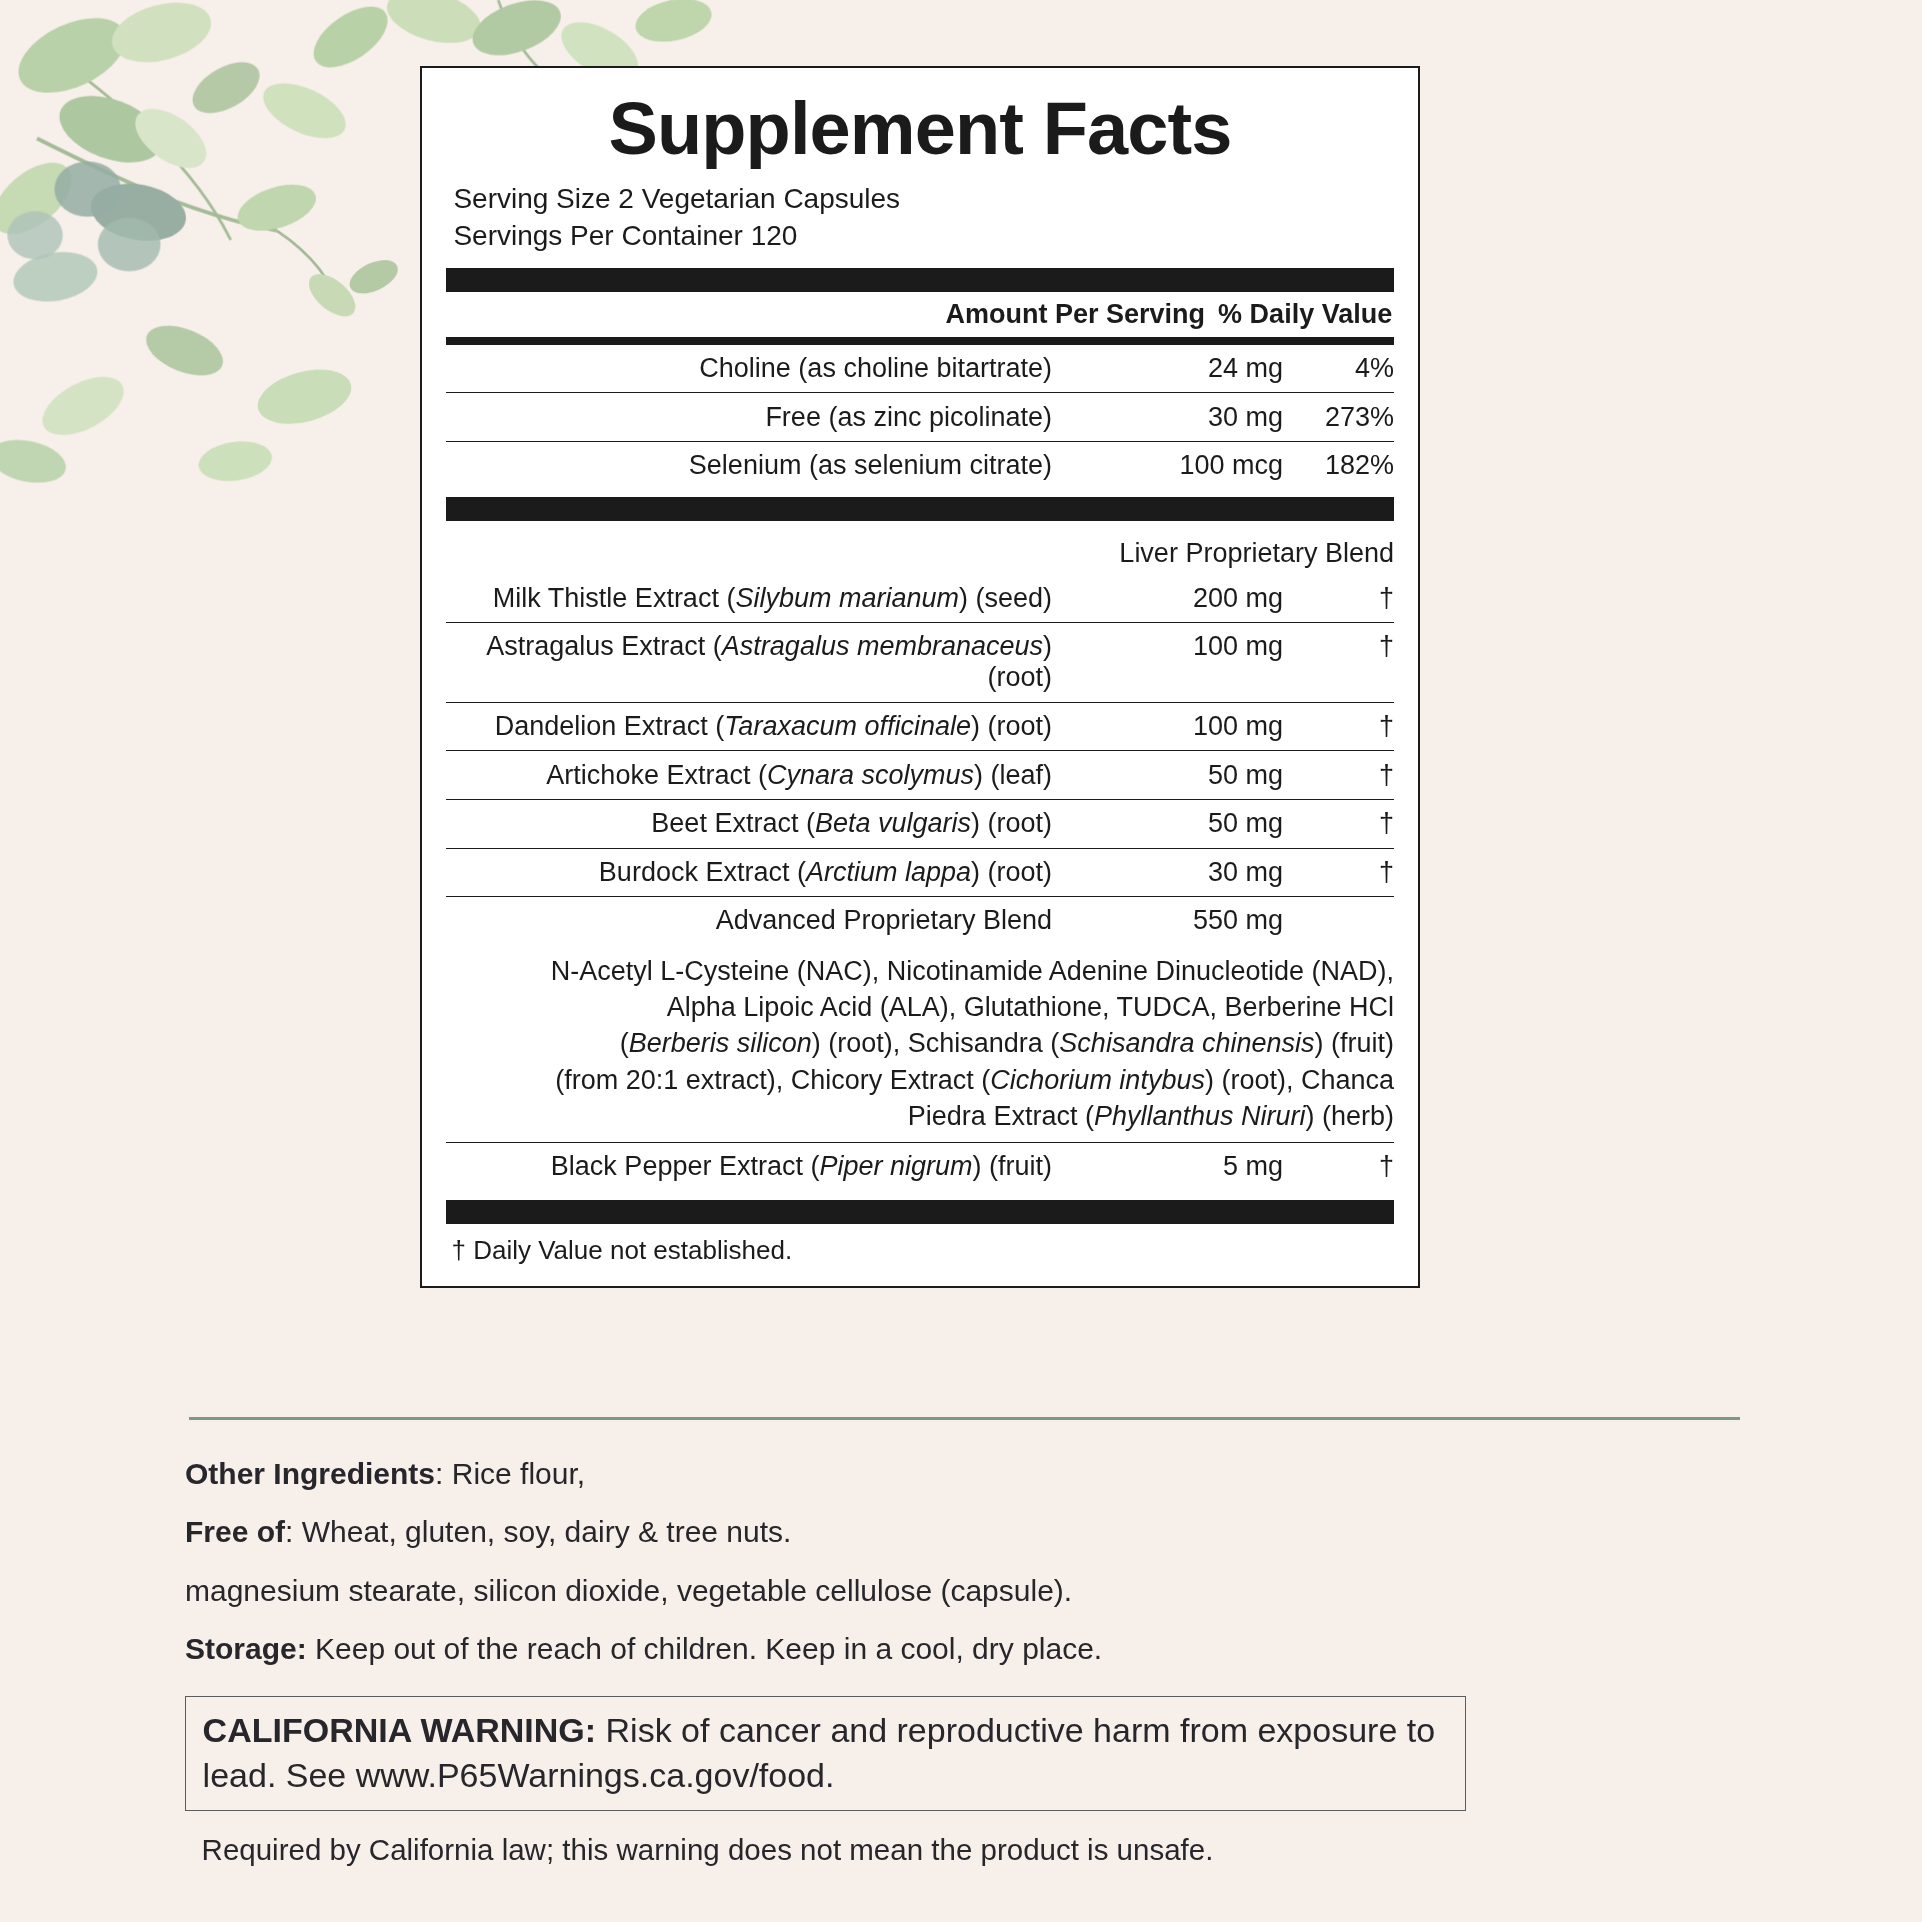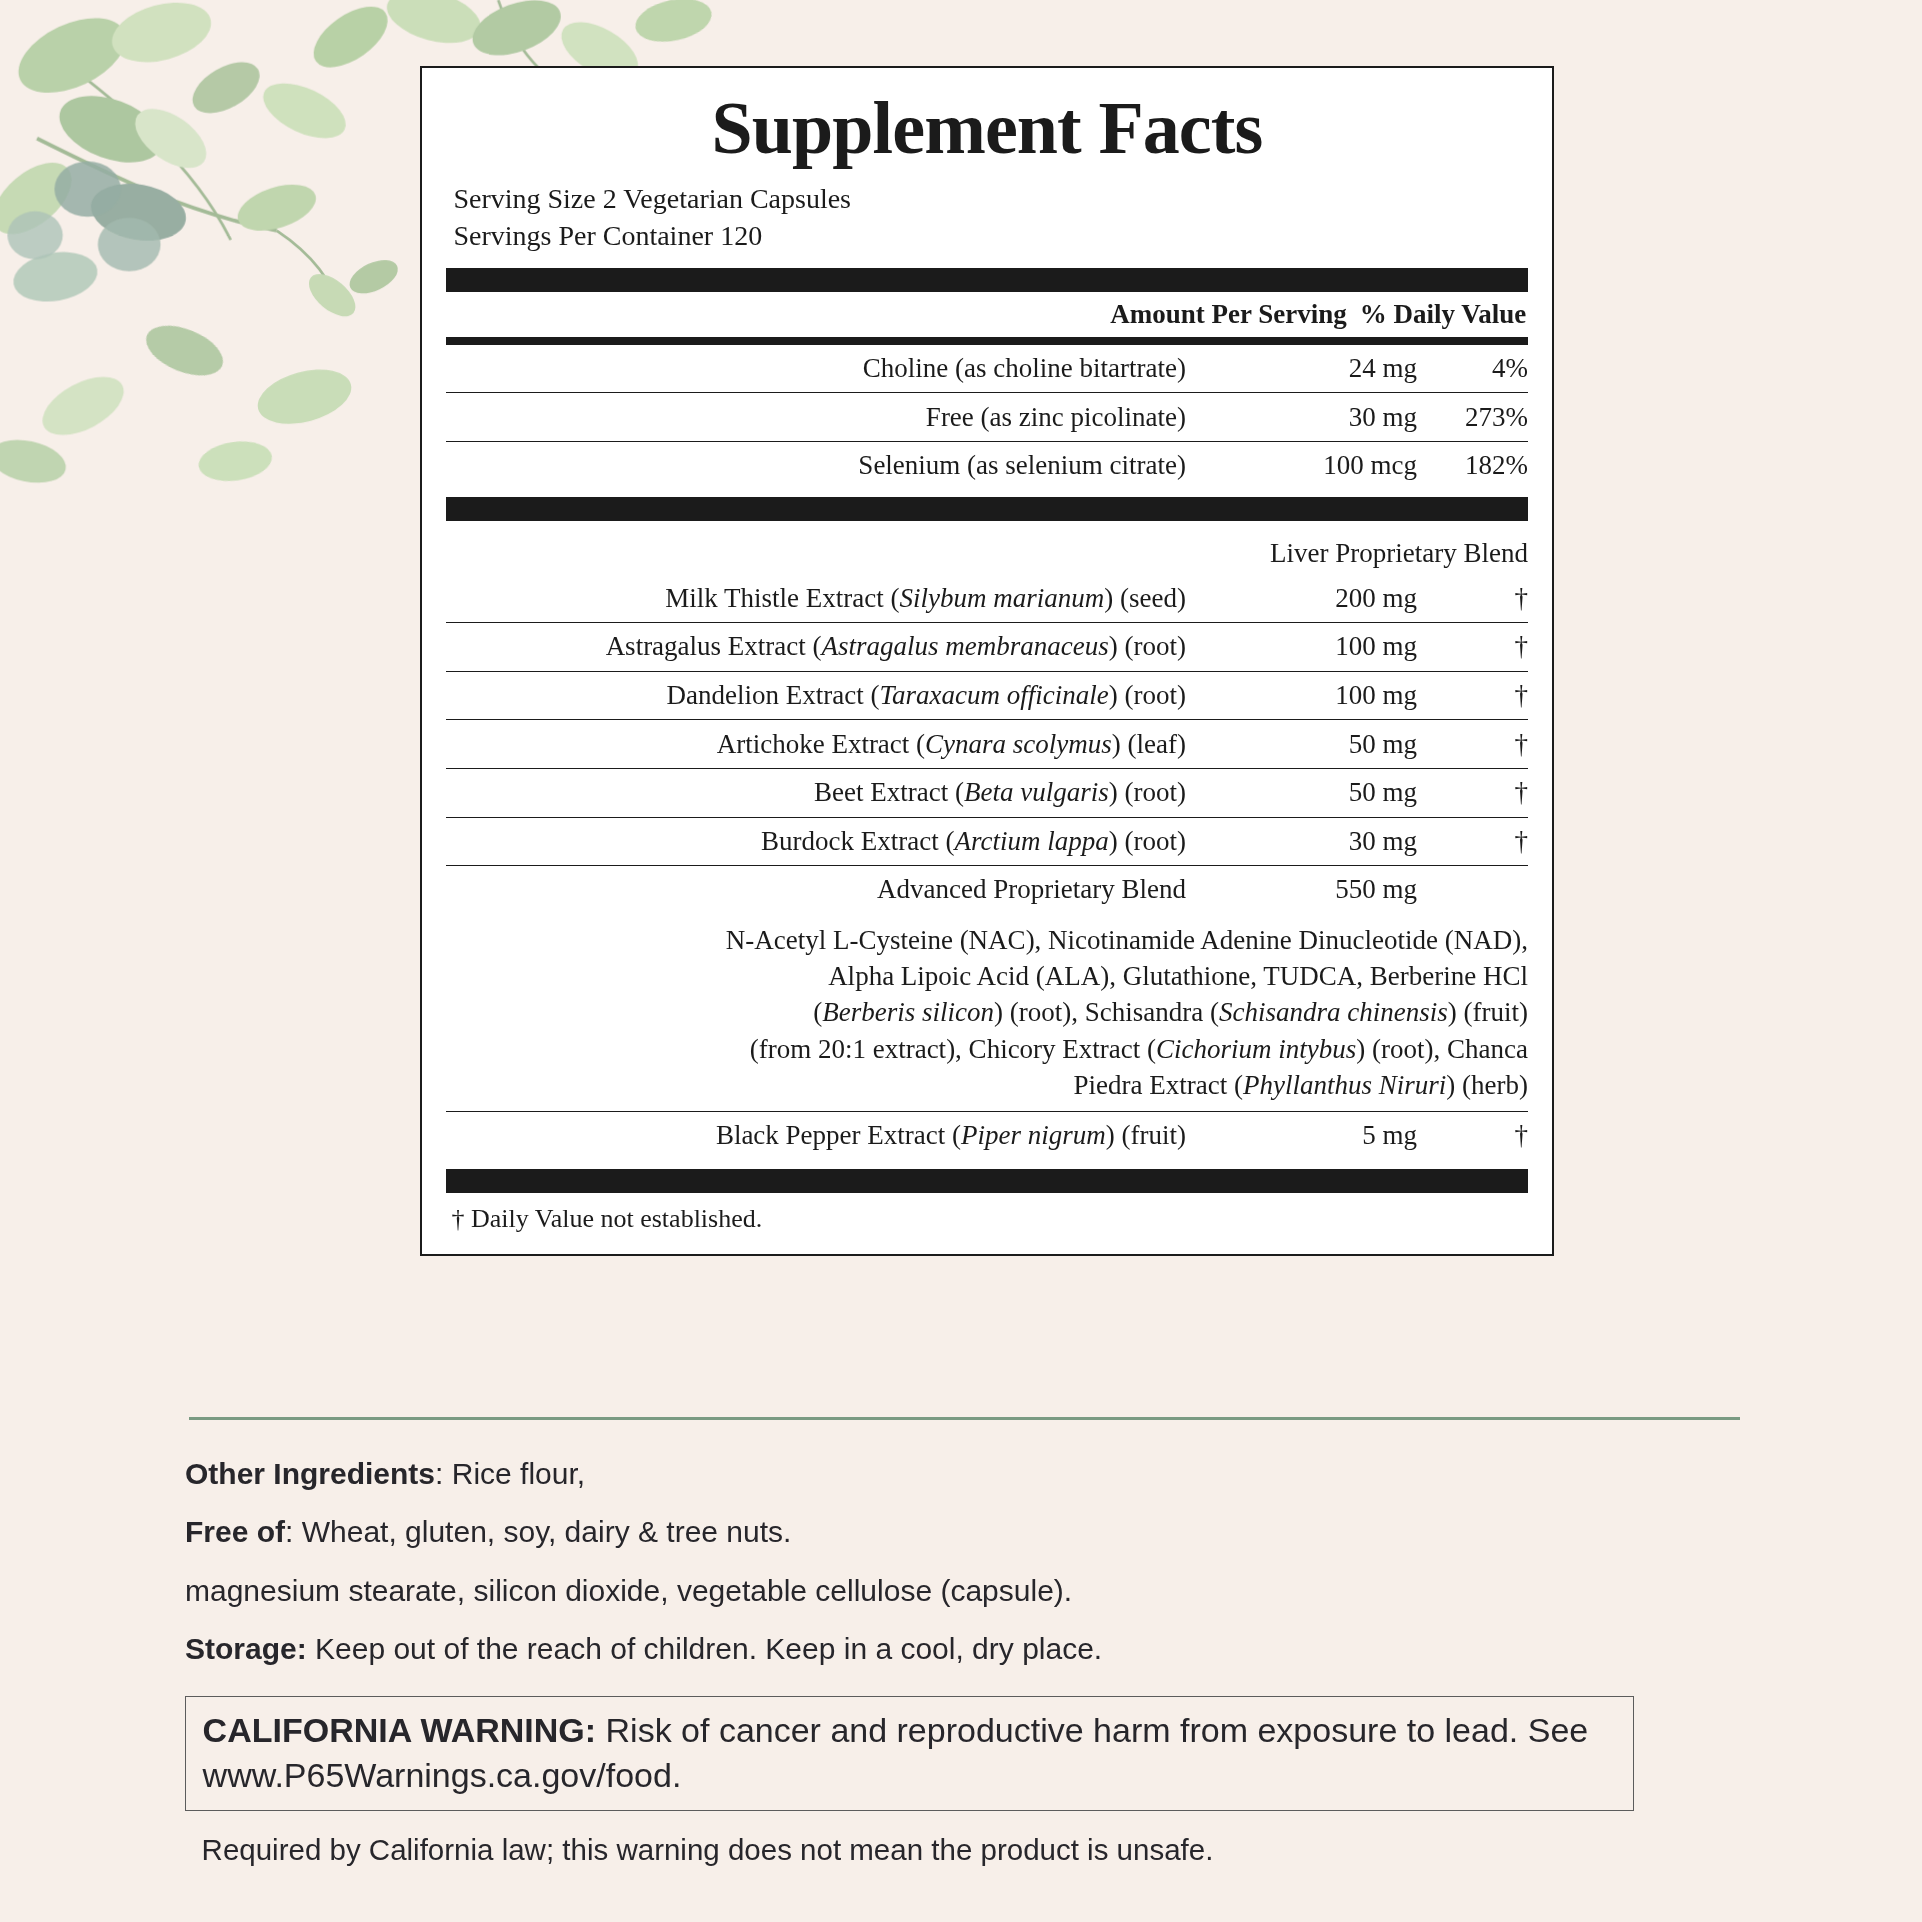--- a/index.html
+++ b/index.html
@@ -24,26 +24,25 @@
     width: 1061px;
     height: 572px;
     pointer-events: none;
   }
 
   
   .panel {
     position: absolute;
     left: 420px;
     top: 66px;
-    width: 1134px;
+    width: 1000px;
     background: #ffffff;
     border: 2.8px solid #1b1b1b;
     box-sizing: border-box;
     padding: 16.6px 24px 20px 24px;
-    font-family: Liberation Serif, serif;
   }
   .sf-title {
     text-align: center;
     font-size: 74px;
     font-weight: 700;
     letter-spacing: -0.9px;
     line-height: 1.05;
     margin: 5.5px 0 13px 0;
   }
   .serving-line {
@@ -143,21 +142,21 @@
     font-weight: 700;
   }
   .gap-top { margin-top: 24px; }
 
   .warning-box {
     border: 1.8px solid #5c5c5c;
     padding: 11px 16.6px 13px 16.6px;
     margin-top: 26px;
     font-size: 34px;
     line-height: 1.3;
-    width: 1449px;
+    width: 1281px;
     box-sizing: border-box;
   }
   .warning-box .wtitle {
     font-weight: 700;
   }
   .law-note {
     margin-top: 18.5px;
     font-size: 29.5px;
     padding-left: 16.6px;
     color: #27262b;

